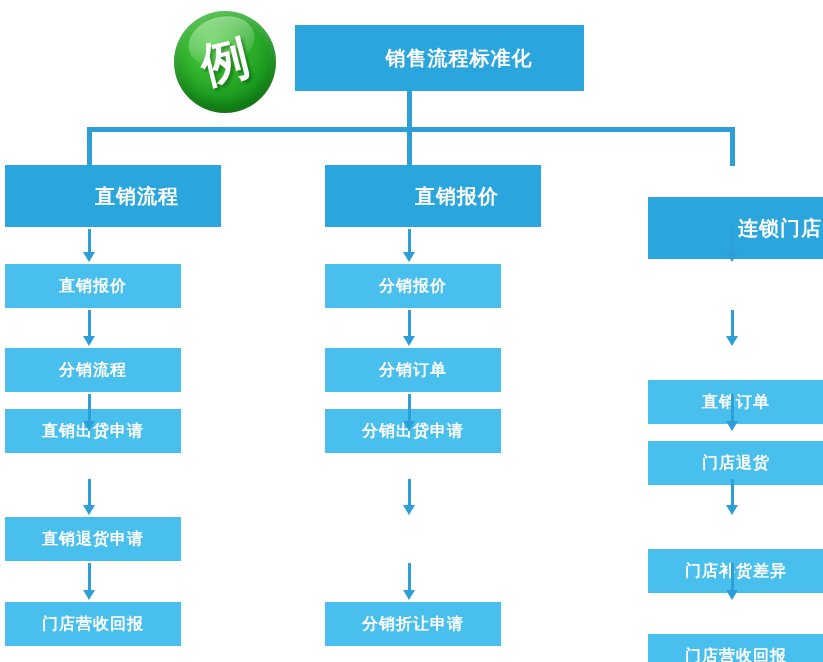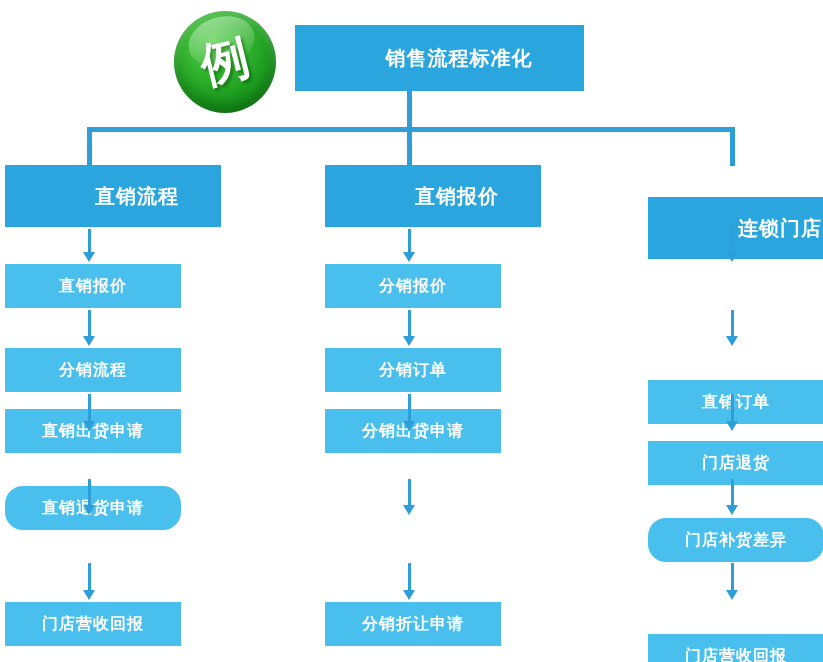--- a/index.html
+++ b/index.html
@@ -51,21 +51,21 @@
     display: flex; align-items: center; justify-content: center;
     font-size: 16px; font-weight: bold;
     letter-spacing: 1px;
   }
   .c1 { left: 5px; }
   .c2 { left: 325px; }
   .c3 { left: 648px; margin-top: 32px; }
   .r0 { top: 264px; }
   .r1 { top: 348px; }
   .r2 { top: 409px; }
-  .r3 { top: 486px; border-radius: 18px; }
+  .r3 { top: 517px; }
   .r4 { top: 602px; }
 
   
   .arrow {
     position: absolute;
     width: 12px;
     display: flex; flex-direction: column; align-items: center;
   }
   .arrow .stem { width: 3px; flex: 1 1 auto; background: var(--line_blue); }
   .arrow .head {

